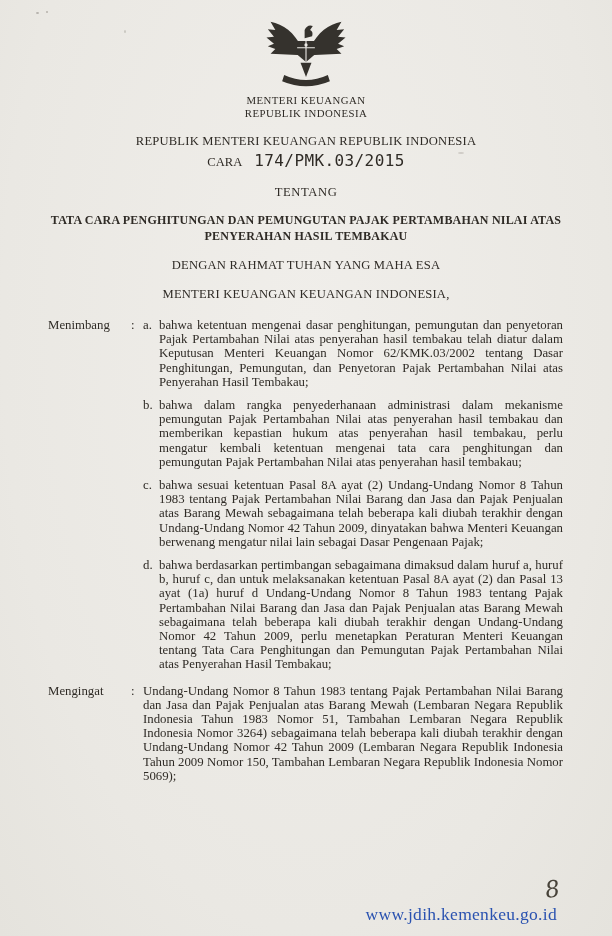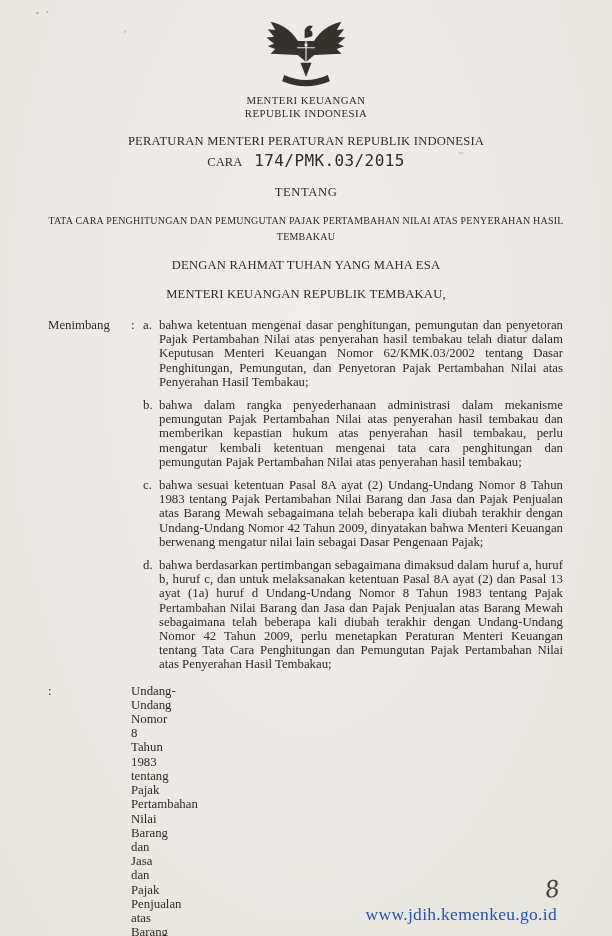--- a/index.html
+++ b/index.html
@@ -19,21 +19,21 @@
   .s4{left:458px;top:152px;width:6px;height:2px;opacity:.3;}
 
   .header{text-align:center;padding-top:15px;}
   .emblem{display:flex;justify-content:center;}
   .ministry{margin-top:4px;font-size:10.8px;line-height:12.5px;letter-spacing:.45px;}
   .salinan{margin-top:9px;font-weight:bold;font-size:12.6px;letter-spacing:1.3px;}
   .title{margin-top:15px;font-size:12.6px;letter-spacing:.2px;}
   .number-line{margin-top:2px;font-size:12.6px;display:flex;justify-content:center;gap:12px;align-items:baseline;}
   .number-line .mono{font-family:"DejaVu Sans Mono", monospace;font-size:16px;letter-spacing:.4px;}
   .tentang{margin-top:15px;font-size:12.6px;letter-spacing:.6px;}
-  .subject{margin-top:13px;font-size:10px;line-height:15.5px;letter-spacing:.2px;padding:0 34px;}
+  .subject{margin-top:13px;font-size:12px;line-height:15.5px;letter-spacing:.2px;padding:0 34px;font-weight:bold;}
   .grace{margin-top:14px;font-size:12.6px;letter-spacing:.2px;}
   .issuer{margin-top:14px;font-size:12.6px;letter-spacing:.2px;}
 
   .body{margin-top:16px;padding:0 49px 0 48px;font-size:12.8px;line-height:14.2px;}
   .row{display:grid;grid-template-columns:83px 12px 1fr;margin-bottom:10px;margin-top:12px;}
   .row .label{text-align:left;}
   .row .colon{text-align:left;}
   .item{display:flex;margin-bottom:9px;}
   .item:last-child{margin-bottom:0;}
   .item .marker{width:16px;flex:0 0 16px;}
@@ -76,34 +76,34 @@
         <circle cx="60" cy="44" r="2.4" fill="#eceae5"></circle>
       </svg>
     </div>
 
     <div class="ministry">
       <div>MENTERI KEUANGAN</div>
       <div>REPUBLIK INDONESIA</div>
     </div>
 
 
-    <div class="title">PERATURAN MENTERI PERATURAN REPUBLIK INDONESIA</div>
+    <div class="title">REPUBLIK MENTERI KEUANGAN REPUBLIK INDONESIA</div>
 
     <div class="number-line">
       <span>CARA</span>
       <span class="mono">174/PMK.03/2015</span>
     </div>
 
     <div class="tentang">TENTANG</div>
 
     <div class="subject">TATA CARA PENGHITUNGAN DAN PEMUNGUTAN PAJAK PERTAMBAHAN NILAI ATAS PENYERAHAN HASIL TEMBAKAU</div>
 
     <div class="grace">DENGAN RAHMAT TUHAN YANG MAHA ESA</div>
 
-    <div class="issuer">MENTERI KEUANGAN REPUBLIK TEMBAKAU,</div>
+    <div class="issuer">MENTERI KEUANGAN KEUANGAN INDONESIA,</div>
   </div>
 
   <div class="body">
 
     <div class="row">
       <div class="label">Menimbang</div>
       <div class="colon">:</div>
       <div class="content">
 
         <div class="item">
@@ -123,20 +123,21 @@
 
         <div class="item">
           <span class="marker">d.</span>
           <div class="itext">bahwa berdasarkan pertimbangan sebagaimana dimaksud dalam huruf a, huruf b, huruf c, dan untuk melaksanakan ketentuan Pasal 8A ayat (2)  dan Pasal 13 ayat (1a) huruf d Undang-Undang Nomor 8 Tahun 1983 tentang Pajak Pertambahan Nilai Barang dan Jasa dan Pajak Penjualan atas Barang Mewah sebagaimana telah beberapa kali diubah terakhir dengan Undang-Undang Nomor 42 Tahun 2009, perlu menetapkan Peraturan Menteri Keuangan tentang Tata Cara Penghitungan dan Pemungutan Pajak Pertambahan Nilai atas Penyerahan Hasil Tembakau;</div>
         </div>
 
       </div>
     </div>
 
     <div class="row">
+      <div class="label">Mengingat</div>
       <div class="colon">:</div>
       <div class="content">
         <div class="itext">Undang-Undang Nomor 8 Tahun 1983 tentang Pajak Pertambahan Nilai Barang dan Jasa dan Pajak Penjualan atas Barang Mewah (Lembaran Negara Republik Indonesia Tahun 1983 Nomor 51, Tambahan Lembaran Negara Republik Indonesia Nomor 3264) sebagaimana telah beberapa kali diubah terakhir dengan Undang-Undang Nomor 42 Tahun 2009 (Lembaran Negara Republik Indonesia Tahun 2009 Nomor 150, Tambahan Lembaran Negara Republik Indonesia Nomor 5069);</div>
       </div>
     </div>
 
   </div>
 
   <div class="mark">8</div>
 

